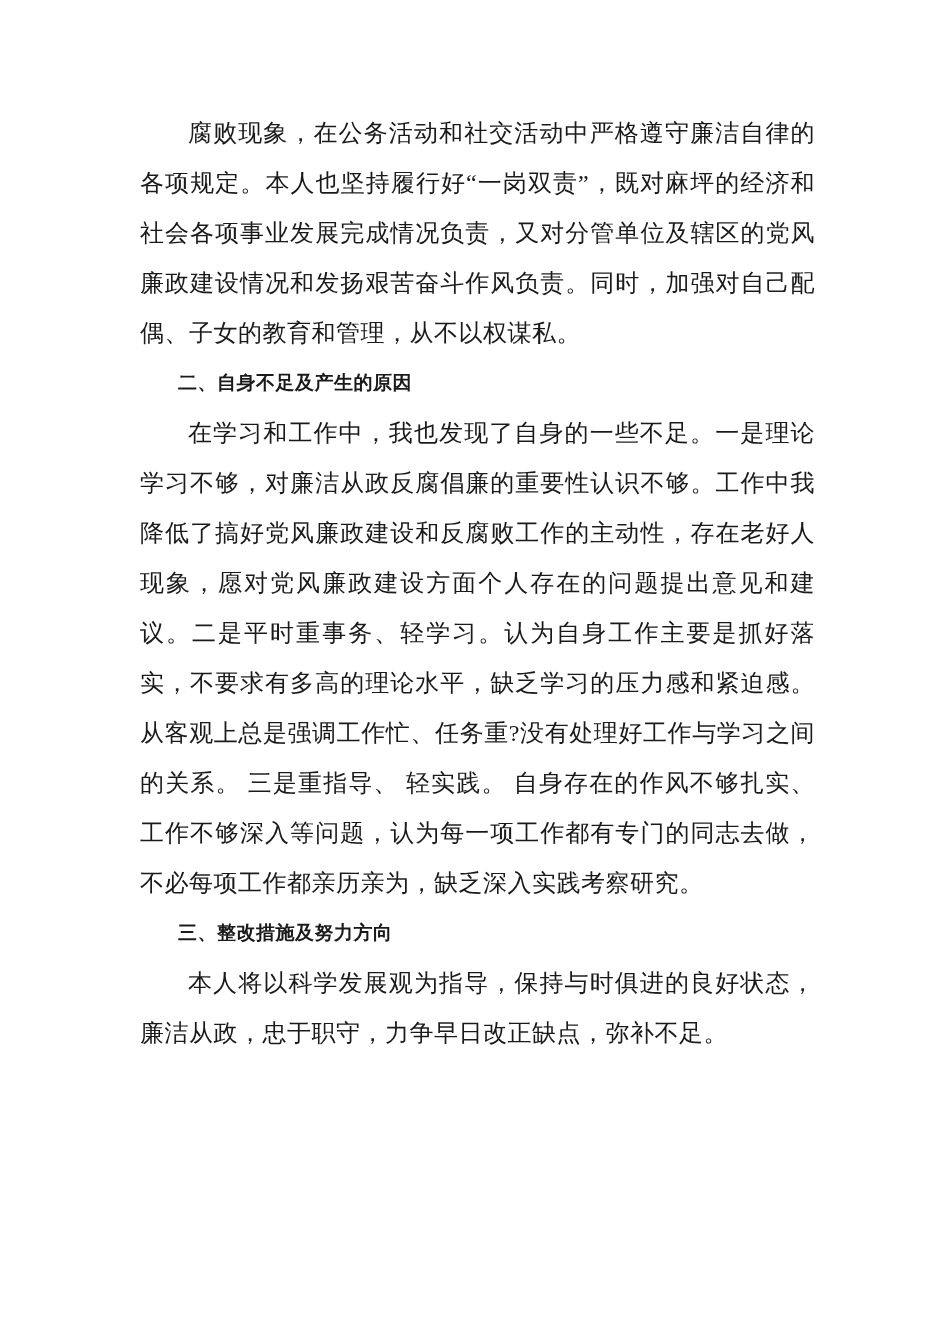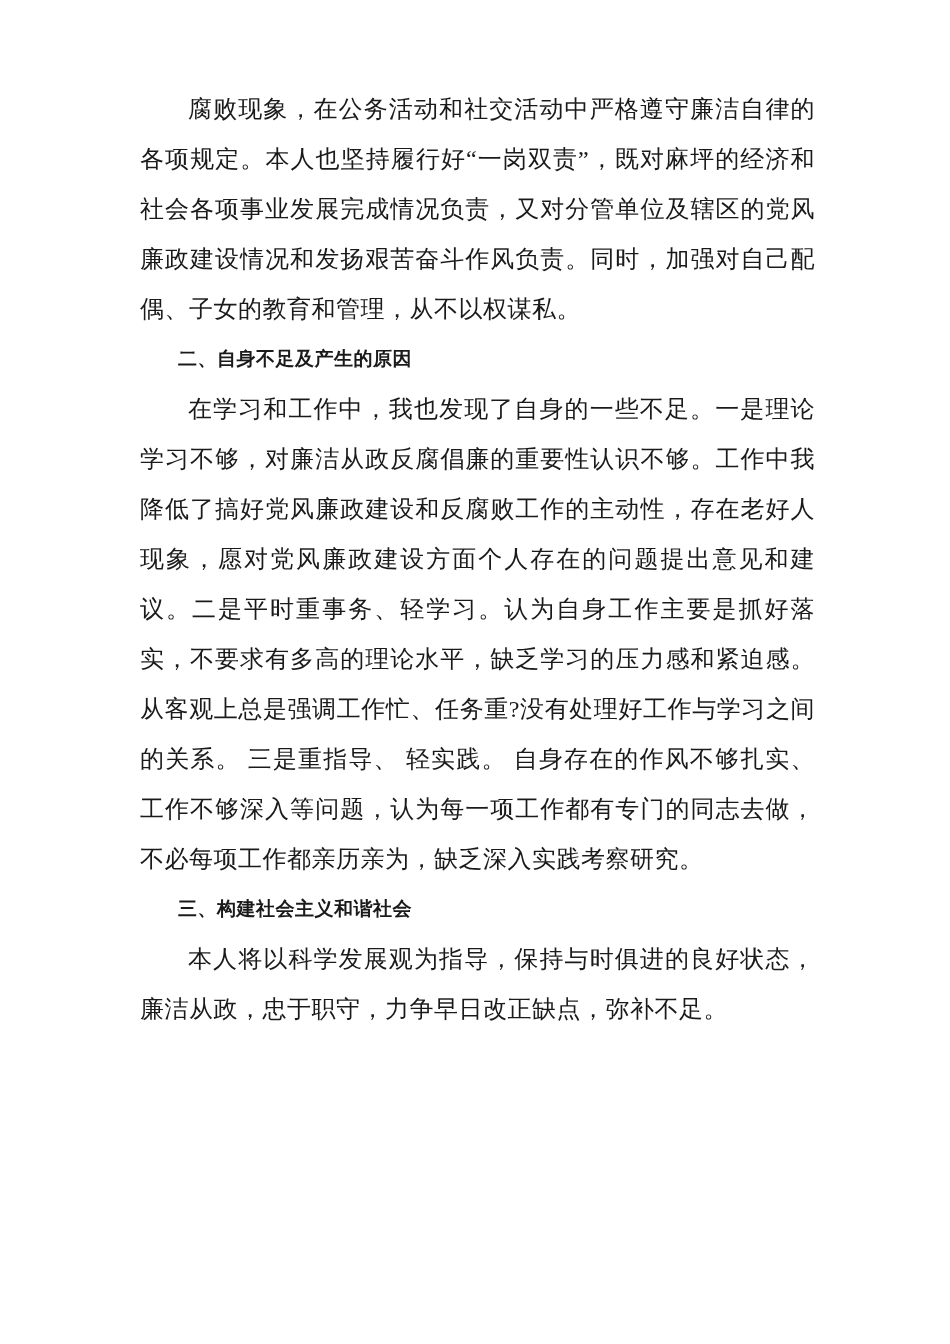--- a/index.html
+++ b/index.html
@@ -9,21 +9,21 @@
   body {
     background: #ffffff;
     width: 950px;
     height: 1344px;
     overflow: hidden;
   }
   .page {
     box-sizing: border-box;
     width: 950px;
     height: 1344px;
-    padding: 84px 135px 0 140px;
+    padding: 108px 135px 0 140px;
     background: #ffffff;
     color: #1a1a1a;
     font-family: "Liberation Serif", "DejaVu Serif", serif;
     font-size: 24px;
     line-height: 50px;
     text-align: justify;
     text-justify: inter-character;
     letter-spacing: 0.5px;
   }
   .para {
@@ -39,15 +39,15 @@
     font-weight: bold;
   }
 </style>
 </head>
 <body>
 
 <div class="page">
   <p class="para">腐败现象，在公务活动和社交活动中严格遵守廉洁自律的各项规定。本人也坚持履行好“一岗双责”，既对麻坪的经济和社会各项事业发展完成情况负责，又对分管单位及辖区的党风廉政建设情况和发扬艰苦奋斗作风负责。同时，加强对自己配偶、子女的教育和管理，从不以权谋私。</p>
   <h2 class="heading">二、自身不足及产生的原因</h2>
   <p class="para">在学习和工作中，我也发现了自身的一些不足。一是理论学习不够，对廉洁从政反腐倡廉的重要性认识不够。工作中我降低了搞好党风廉政建设和反腐败工作的主动性，存在老好人现象，愿对党风廉政建设方面个人存在的问题提出意见和建议。二是平时重事务、轻学习。认为自身工作主要是抓好落实，不要求有多高的理论水平，缺乏学习的压力感和紧迫感。从客观上总是强调工作忙、任务重?没有处理好工作与学习之间的关系。 三是重指导、 轻实践。 自身存在的作风不够扎实、工作不够深入等问题，认为每一项工作都有专门的同志去做，不必每项工作都亲历亲为，缺乏深入实践考察研究。</p>
-  <h2 class="heading">三、构建社会主义和谐社会</h2>
+  <h2 class="heading">三、整改措施及努力方向</h2>
   <p class="para">本人将以科学发展观为指导，保持与时俱进的良好状态，廉洁从政，忠于职守，力争早日改正缺点，弥补不足。</p>
 </div>
 
 </body></html>

